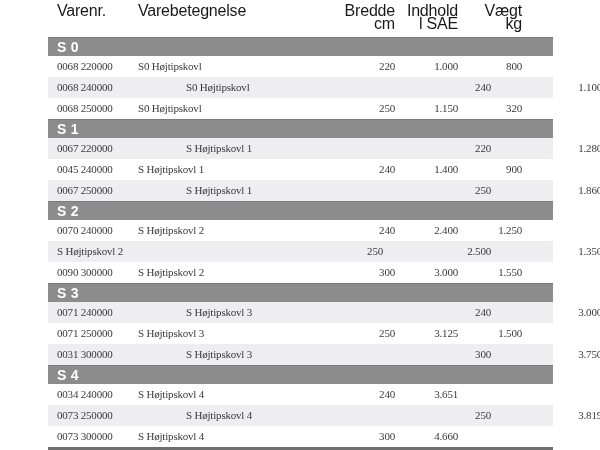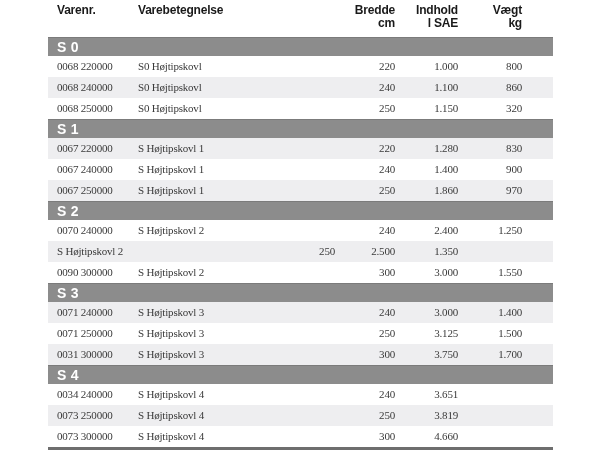--- a/index.html
+++ b/index.html
@@ -9,28 +9,28 @@
     --datatext:#3a3a3a;
     --headtext:#1a1a1a;
   }
   *{margin:0;padding:0;box-sizing:border-box;}
   html,body{width:600px;height:450px;background:#ffffff;overflow:hidden;}
   body{font-family:"Liberation Sans","DejaVu Sans",sans-serif;}
   .page{position:relative;width:600px;height:450px;background:#fff;}
   .table{position:absolute;left:48px;top:0;width:505px;height:450px;}
   .grid{display:grid;grid-template-columns:81px 206px 60px 63px 64px 1fr;}
   .header-row{height:37px;padding-top:4px;}
-  .hcell{font-size:12px;font-weight:bold;color:var(--headtext);line-height:13px;letter-spacing:-0.2px;}
+  .hcell{font-size:16px;font-weight:normal;color:var(--headtext);line-height:13px;letter-spacing:-0.2px;}
   .hcell span{display:block;}
   .hcell.c0,.hcell.c1{padding-left:9px;}
   .right{text-align:right;}
   .band{height:19px;line-height:19px;background:var(--band);border-top:1px solid #7b7b7b;}
   .band span{display:block;padding-left:9px;font-size:14px;font-weight:bold;color:#ffffff;letter-spacing:0.2px;}
   .row{height:21px;background:#ffffff;font-family:Liberation Serif, serif;}
-  .row.stripe{background:var(--stripe);}
+  .row.stripe{background:var(--stripe);gap:48px;}
   .cell{font-size:11px;color:var(--datatext);line-height:21px;letter-spacing:-0.2px;white-space:nowrap;overflow:hidden;}
   .cell.c0,.cell.c1{padding-left:9px;}
   .bottom-bar{height:3px;background:var(--bottom);}
 </style>
 </head>
 <body>
 
 <div class="page">
   <div class="table">
     <div class="header-row grid">
@@ -84,21 +84,21 @@
           <span>S 1</span>
         </div>
         <div class="row grid stripe">
           <div class="cell c0">0067 220000</div>
           <div class="cell c1">S Højtipskovl 1</div>
           <div class="cell c2 right">220</div>
           <div class="cell c3 right">1.280</div>
           <div class="cell c4 right">830</div>
         </div>
         <div class="row grid">
-          <div class="cell c0">0067 240000</div>
+          <div class="cell c0">0045 240000</div>
           <div class="cell c1">S Højtipskovl 1</div>
           <div class="cell c2 right">240</div>
           <div class="cell c3 right">1.400</div>
           <div class="cell c4 right">900</div>
         </div>
         <div class="row grid stripe">
           <div class="cell c0">0067 250000</div>
           <div class="cell c1">S Højtipskovl 1</div>
           <div class="cell c2 right">250</div>
           <div class="cell c3 right">1.860</div>

